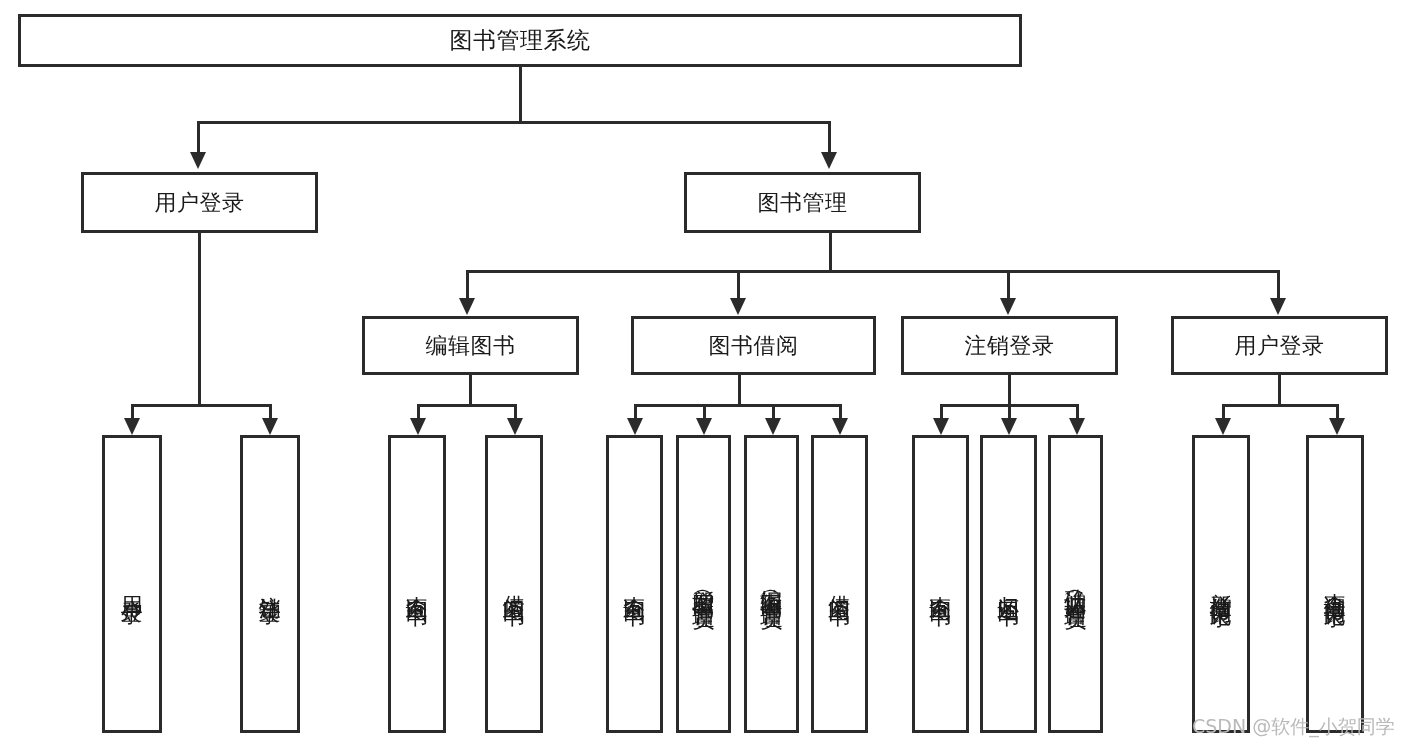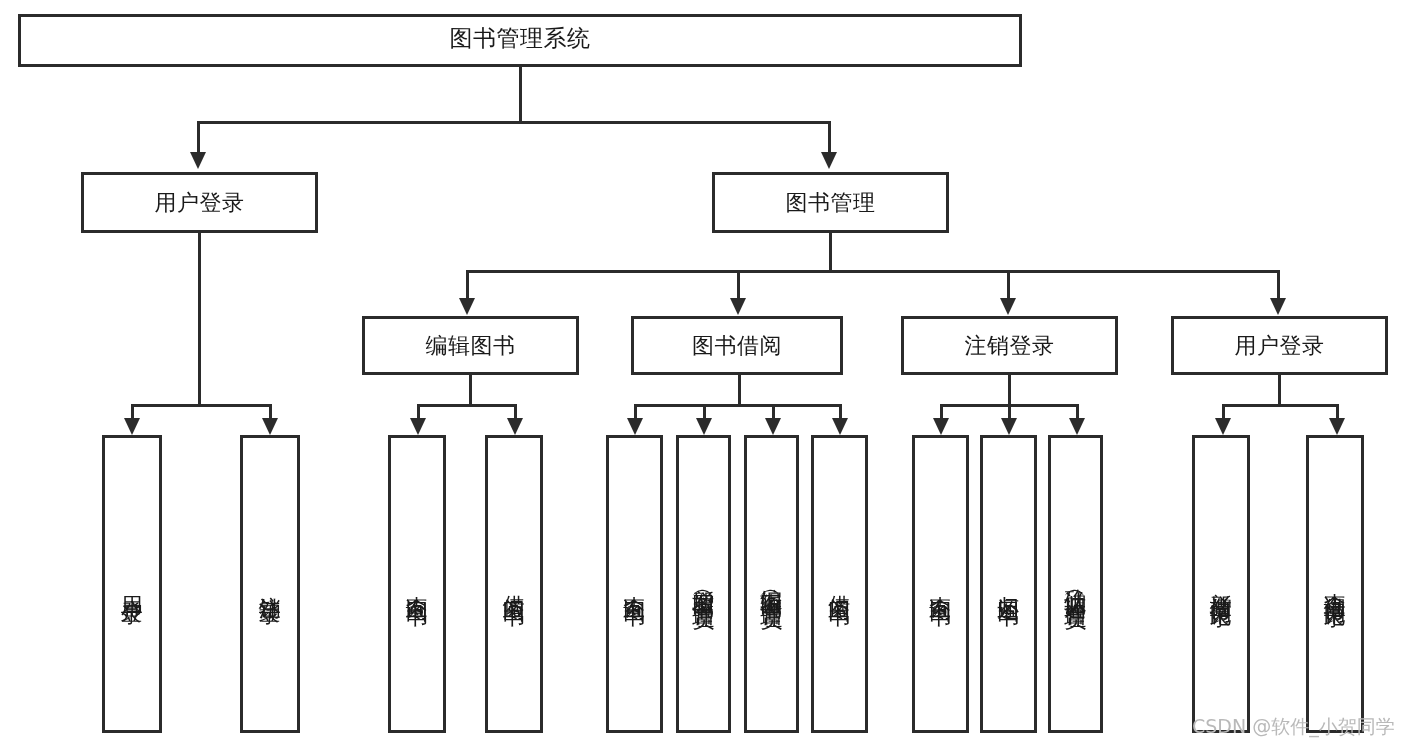--- a/index.html
+++ b/index.html
@@ -78,38 +78,38 @@
     white-space: nowrap;
     pointer-events: none;
     font-family: "DejaVu Sans", "Liberation Sans", sans-serif;
   }
 </style>
 </head>
 <body>
 
 <div id="canvas">
 
-  <div class="node root horizontal" style="left:18px; top:14px; width:1004px; height:53px;font-family:Liberation Mono, monospace;">
+  <div class="node root horizontal" style="left:18px; top:14px; width:1004px; height:53px;">
     <span class="label">图书管理系统</span>
   </div>
 
   <div class="edge v" style="left:519px; top:67px; height:55px;"></div>
 
   <div class="edge h" style="left:197px; top:121px; width:633px;"></div>
 
   <div class="edge v" style="left:197px; top:121px; height:32px;"></div>
   <div class="arrow" style="left:190px; top:152px;"></div>
   <div class="edge v" style="left:828px; top:121px; height:32px;"></div>
   <div class="arrow" style="left:821px; top:152px;"></div>
 
   <div class="node horizontal" style="left:81px; top:172px; width:237px; height:61px;">
     <span class="label">用户登录</span>
   </div>
 
-  <div class="node horizontal" style="left:712px; top:172px; width:237px; height:61px;">
+  <div class="node horizontal" style="left:684px; top:172px; width:237px; height:61px;">
     <span class="label">图书管理</span>
   </div>
 
   <div class="edge v" style="left:198px; top:233px; height:172px;"></div>
   <div class="edge h" style="left:131px; top:404px; width:141px;"></div>
   <div class="edge v" style="left:131px; top:404px; height:20px;"></div>
   <div class="arrow" style="left:124px; top:418px;"></div>
   <div class="edge v" style="left:269px; top:404px; height:20px;"></div>
   <div class="arrow" style="left:262px; top:418px;"></div>
 
@@ -120,21 +120,21 @@
   <div class="edge v" style="left:737px; top:270px; height:32px;"></div>
   <div class="arrow" style="left:730px; top:298px;"></div>
   <div class="edge v" style="left:1007px; top:270px; height:32px;"></div>
   <div class="arrow" style="left:1000px; top:298px;"></div>
   <div class="edge v" style="left:1277px; top:270px; height:32px;"></div>
   <div class="arrow" style="left:1270px; top:298px;"></div>
 
   <div class="node horizontal" style="left:362px; top:316px; width:217px; height:59px;">
     <span class="label">编辑图书</span>
   </div>
-  <div class="node horizontal" style="left:631px; top:316px; width:212px; height:59px;">
+  <div class="node horizontal" style="left:631px; top:316px; width:245px; height:59px;">
     <span class="label">图书借阅</span>
   </div>
   <div class="node horizontal" style="left:901px; top:316px; width:217px; height:59px;">
     <span class="label">注销登录</span>
   </div>
   <div class="node horizontal" style="left:1171px; top:316px; width:217px; height:59px;">
     <span class="label">用户登录</span>
   </div>
 
   <div class="edge v" style="left:469px; top:375px; height:30px;"></div>

